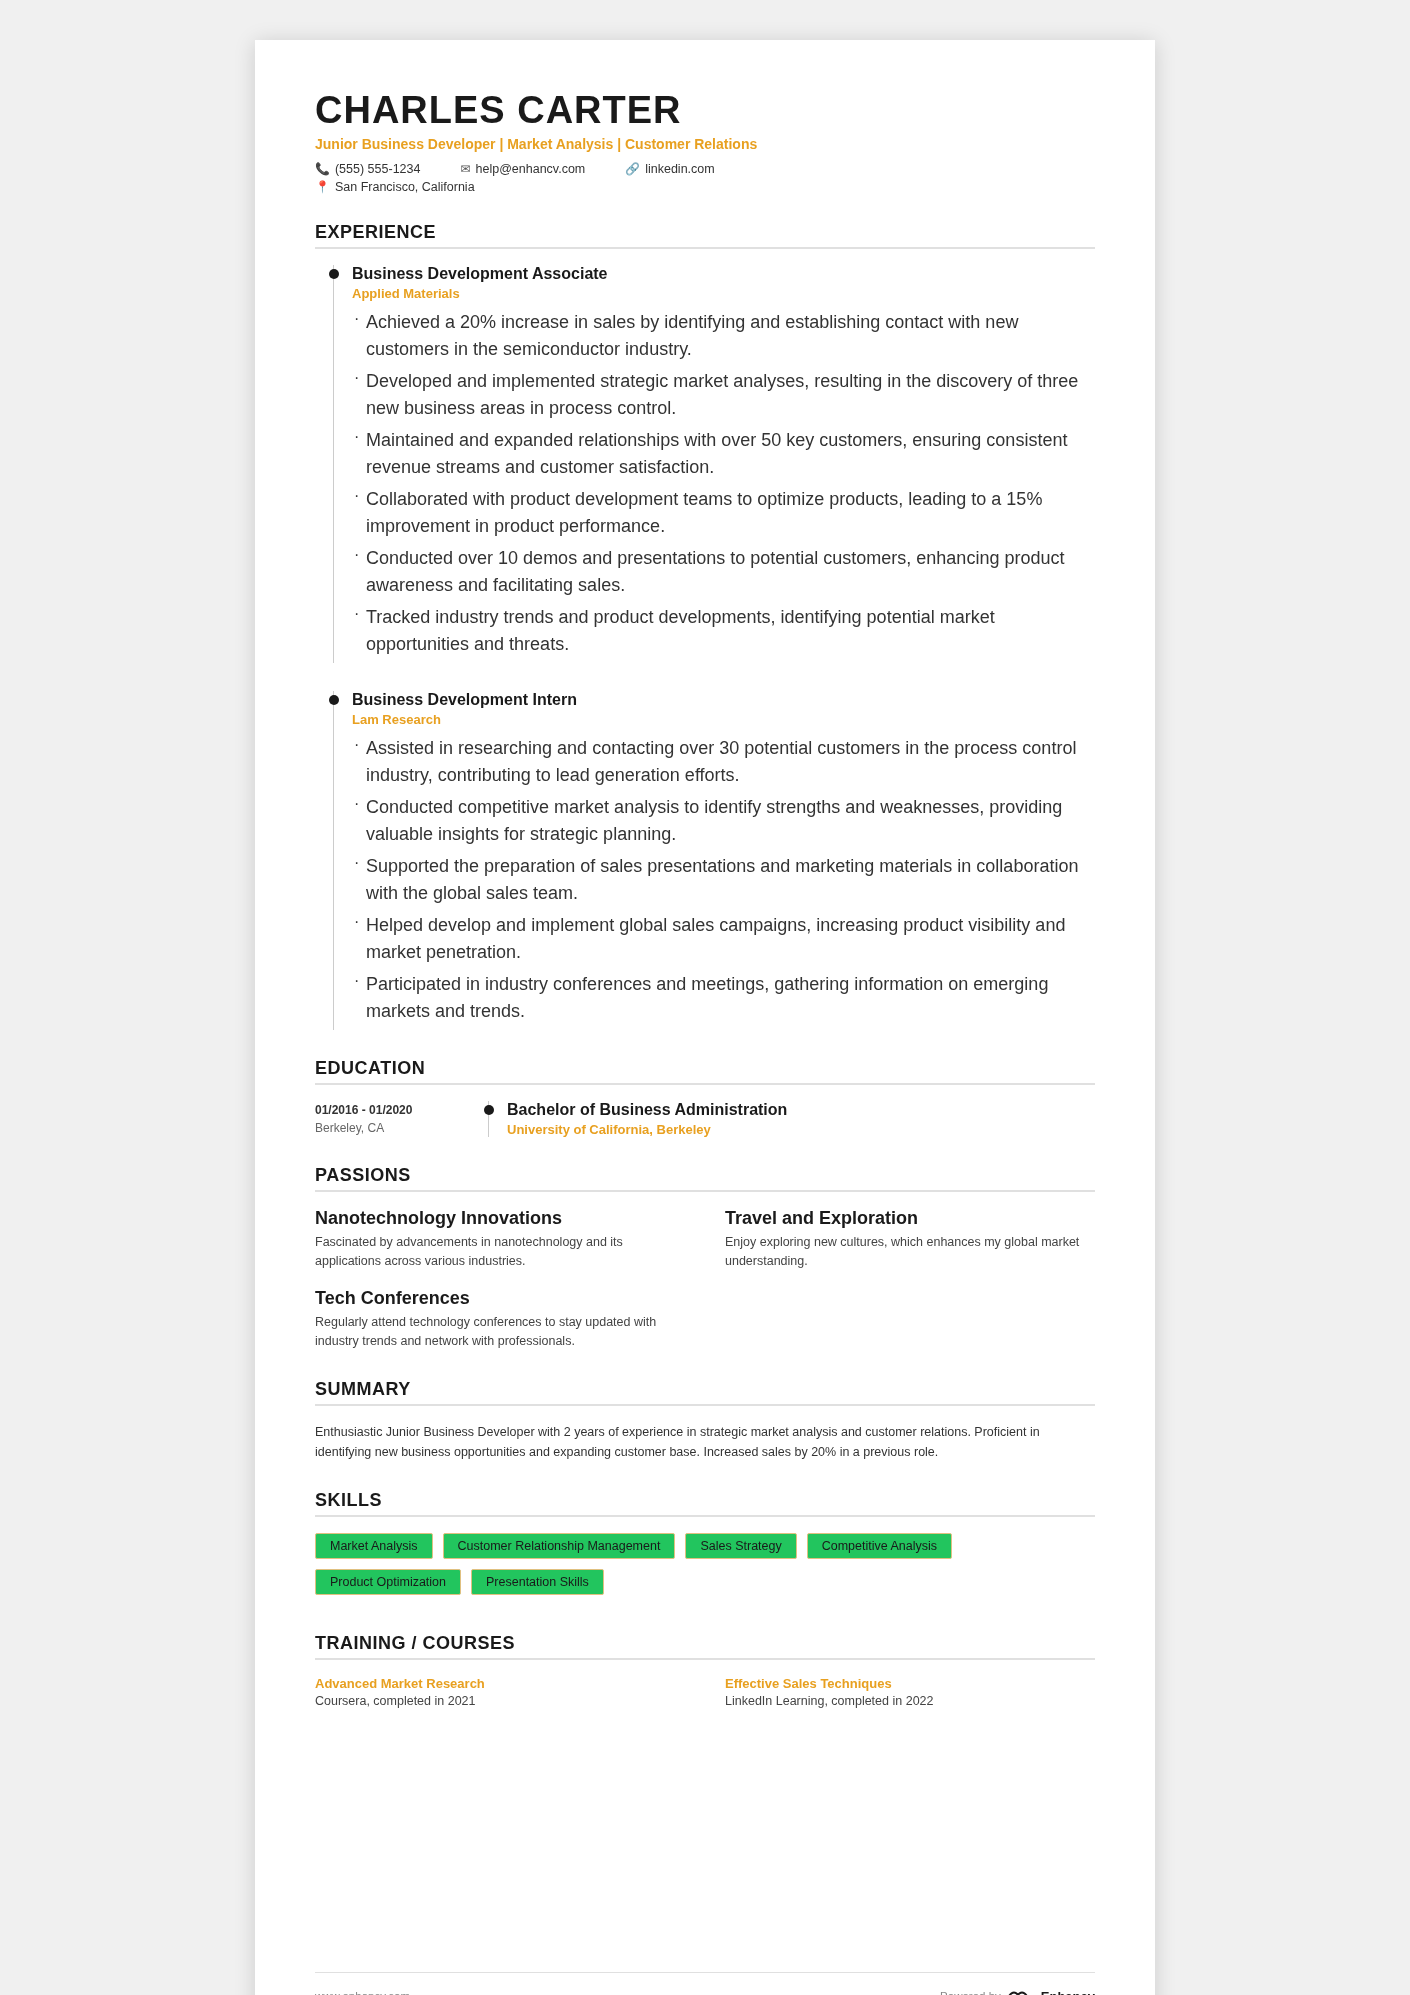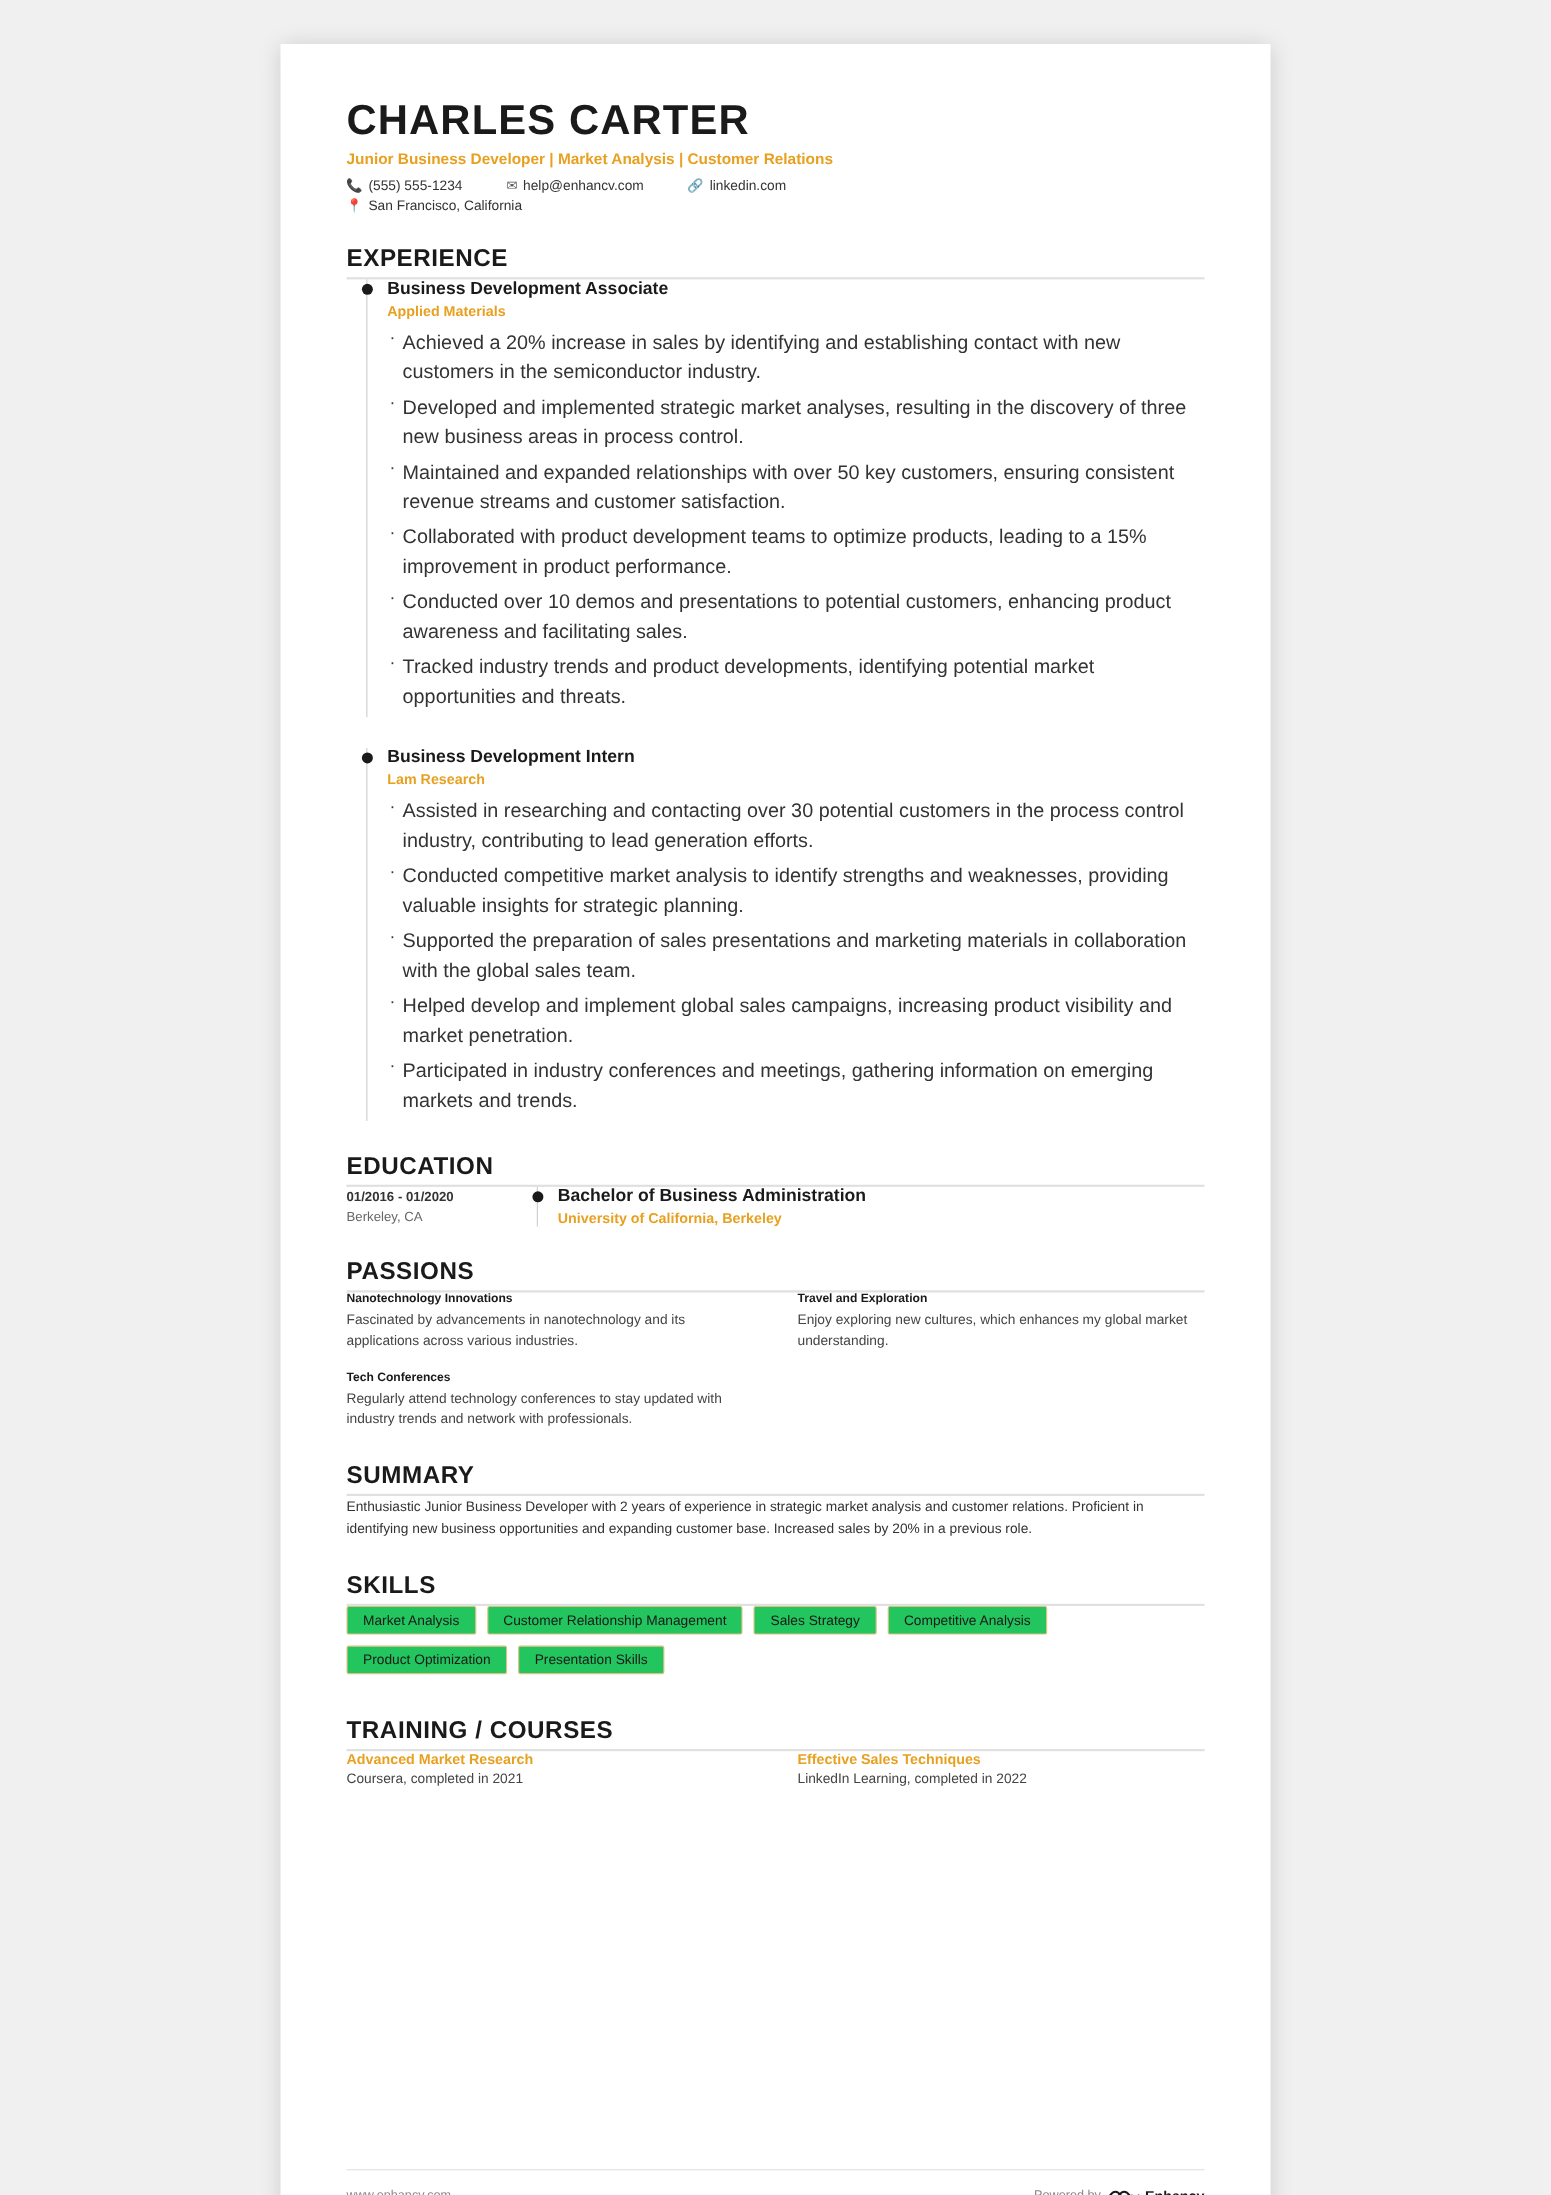--- a/index.html
+++ b/index.html
@@ -52,27 +52,28 @@
       display: flex;
       align-items: center;
       gap: 5px;
       font-size: 12.5px;
       color: #333;
       margin-top: 4px;
     }
     
     .section { margin-top: 28px; }
     .section-title {
-      font-size: 22px;
+      font-size: 18px;
       font-weight: 900;
       color: #1a1a1a;
       text-transform: uppercase;
       letter-spacing: 0.5px;
       border-bottom: 2px solid #e0e0e0;
       padding-bottom: 4px;
+      margin-bottom: 16px;
     }
     
     .exp-item { display: flex; margin-bottom: 28px; }
     .exp-left {
       width: 155px;
       min-width: 155px;
       font-size: 12px;
       color: #444;
       padding-top: 2px;
       position: relative;
@@ -140,21 +141,21 @@
       top: 4px;
       left: 50%;
       transform: translateX(-50%);
     }
     .edu-right { flex: 1; }
     .edu-degree { font-size: 16px; font-weight: 700; color: #1a1a1a; margin-bottom: 3px; }
     .edu-school { font-size: 13px; font-weight: 700; color: #e8a020; }
     
     .passions-grid { display: grid; grid-template-columns: 1fr 1fr; gap: 18px 40px; }
     .passion-item { }
-    .passion-name { font-size: 11px; font-weight: 700; color: #1a1a1a; margin-bottom: 4px; }
+    .passion-name { font-size: 18px; font-weight: 700; color: #1a1a1a; margin-bottom: 4px; }
     .passion-desc { font-size: 12.5px; color: #444; line-height: 1.5; }
     
     .summary-text { font-size: 12.5px; color: #333; line-height: 1.6; }
     
     .skills-grid { display: flex; flex-wrap: wrap; gap: 0; }
     .skill-tag {
       border: 1.5px solid #e0c080;
       color: #1a1a1a;
       font-size: 12.5px;
       padding: 5px 14px;

